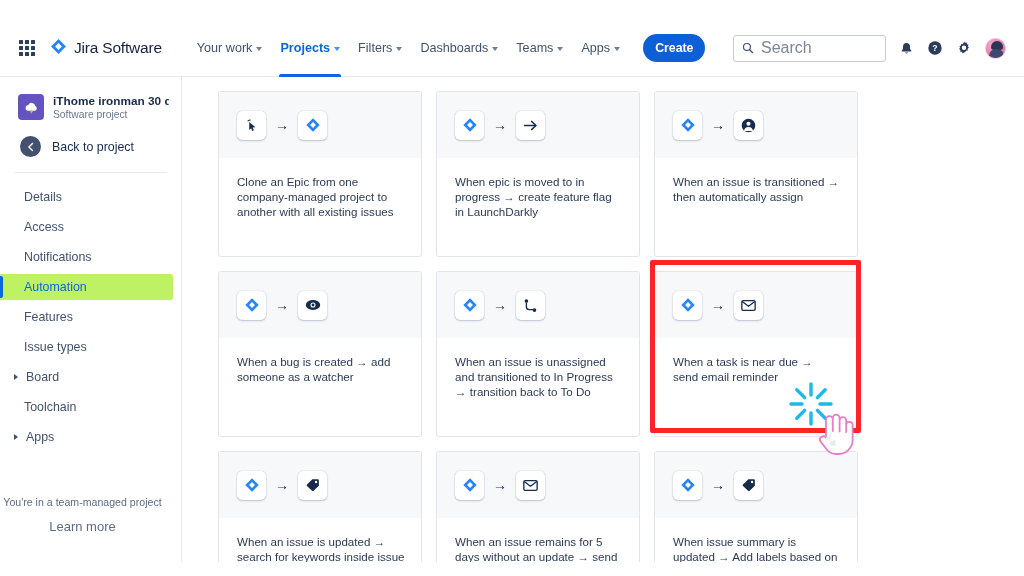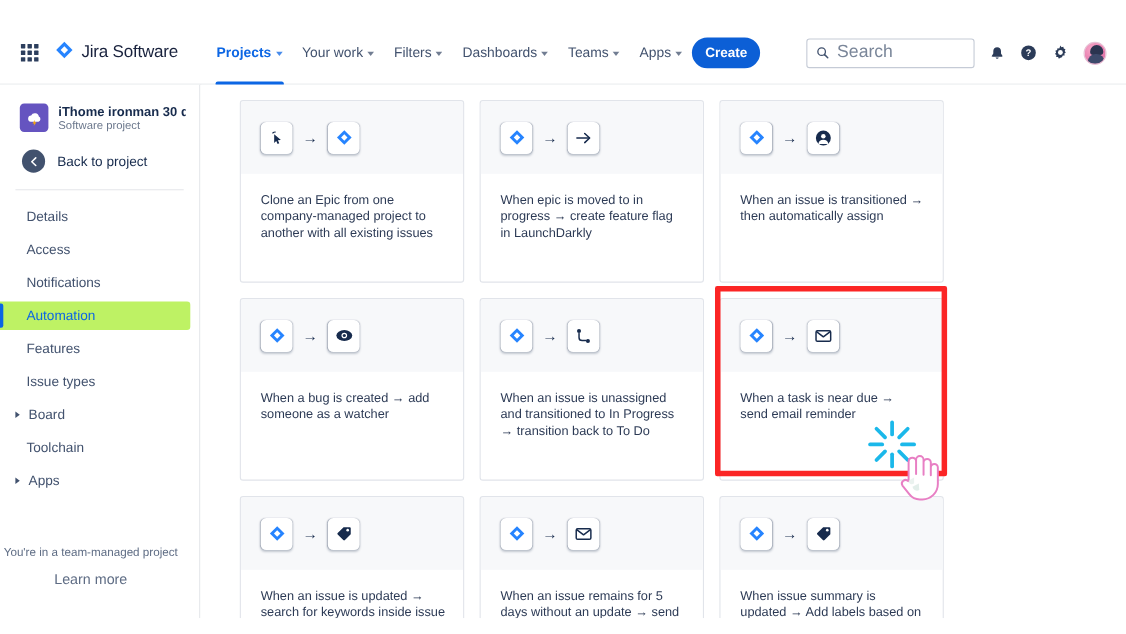--- a/index.html
+++ b/index.html
@@ -63,20 +63,21 @@
   }
   .caret {
     width: 0; height: 0; margin-top: 2px;
     border-left: 3.4px solid transparent;
     border-right: 3.4px solid transparent;
     border-top: 4px solid currentColor;
     opacity: .75;
   }
 
   .create-btn {
+    margin-left: 14px;
     background: #0c5fd6; color: #fff;
     font-size: 12.3px; font-weight: 600;
     border: none; border-radius: 14px;
     padding: 7px 12px; cursor: pointer;
     font-family: "Liberation Sans", sans-serif;
   }
 
   .nav-right {
     margin-left: auto; display: flex; align-items: center; gap: 13px;
     padding-right: 18px;
@@ -263,26 +264,26 @@
         <span>
           <svg width="17" height="17" viewBox="0 0 24 24">
             <path d="M12 1.5 L22.5 12 L12 22.5 L1.5 12 Z" fill="#2684ff"></path>
             <path d="M12 7.2 L16.8 12 L12 16.8 L7.2 12 Z" fill="#ffffff"></path>
           </svg>
         </span>
         <span class="brand-name">Jira Software</span>
       </div>
 
       <div class="nav-items">
+        <div class="nav-item">
+          <span>Your work</span>
+          <span class="caret"></span>
+        </div>
         <div class="nav-item active">
           <span>Projects</span>
-          <span class="caret"></span>
-        </div>
-        <div class="nav-item">
-          <span>Your work</span>
           <span class="caret"></span>
         </div>
         <div class="nav-item">
           <span>Filters</span>
           <span class="caret"></span>
         </div>
         <div class="nav-item">
           <span>Dashboards</span>
           <span class="caret"></span>
         </div>

